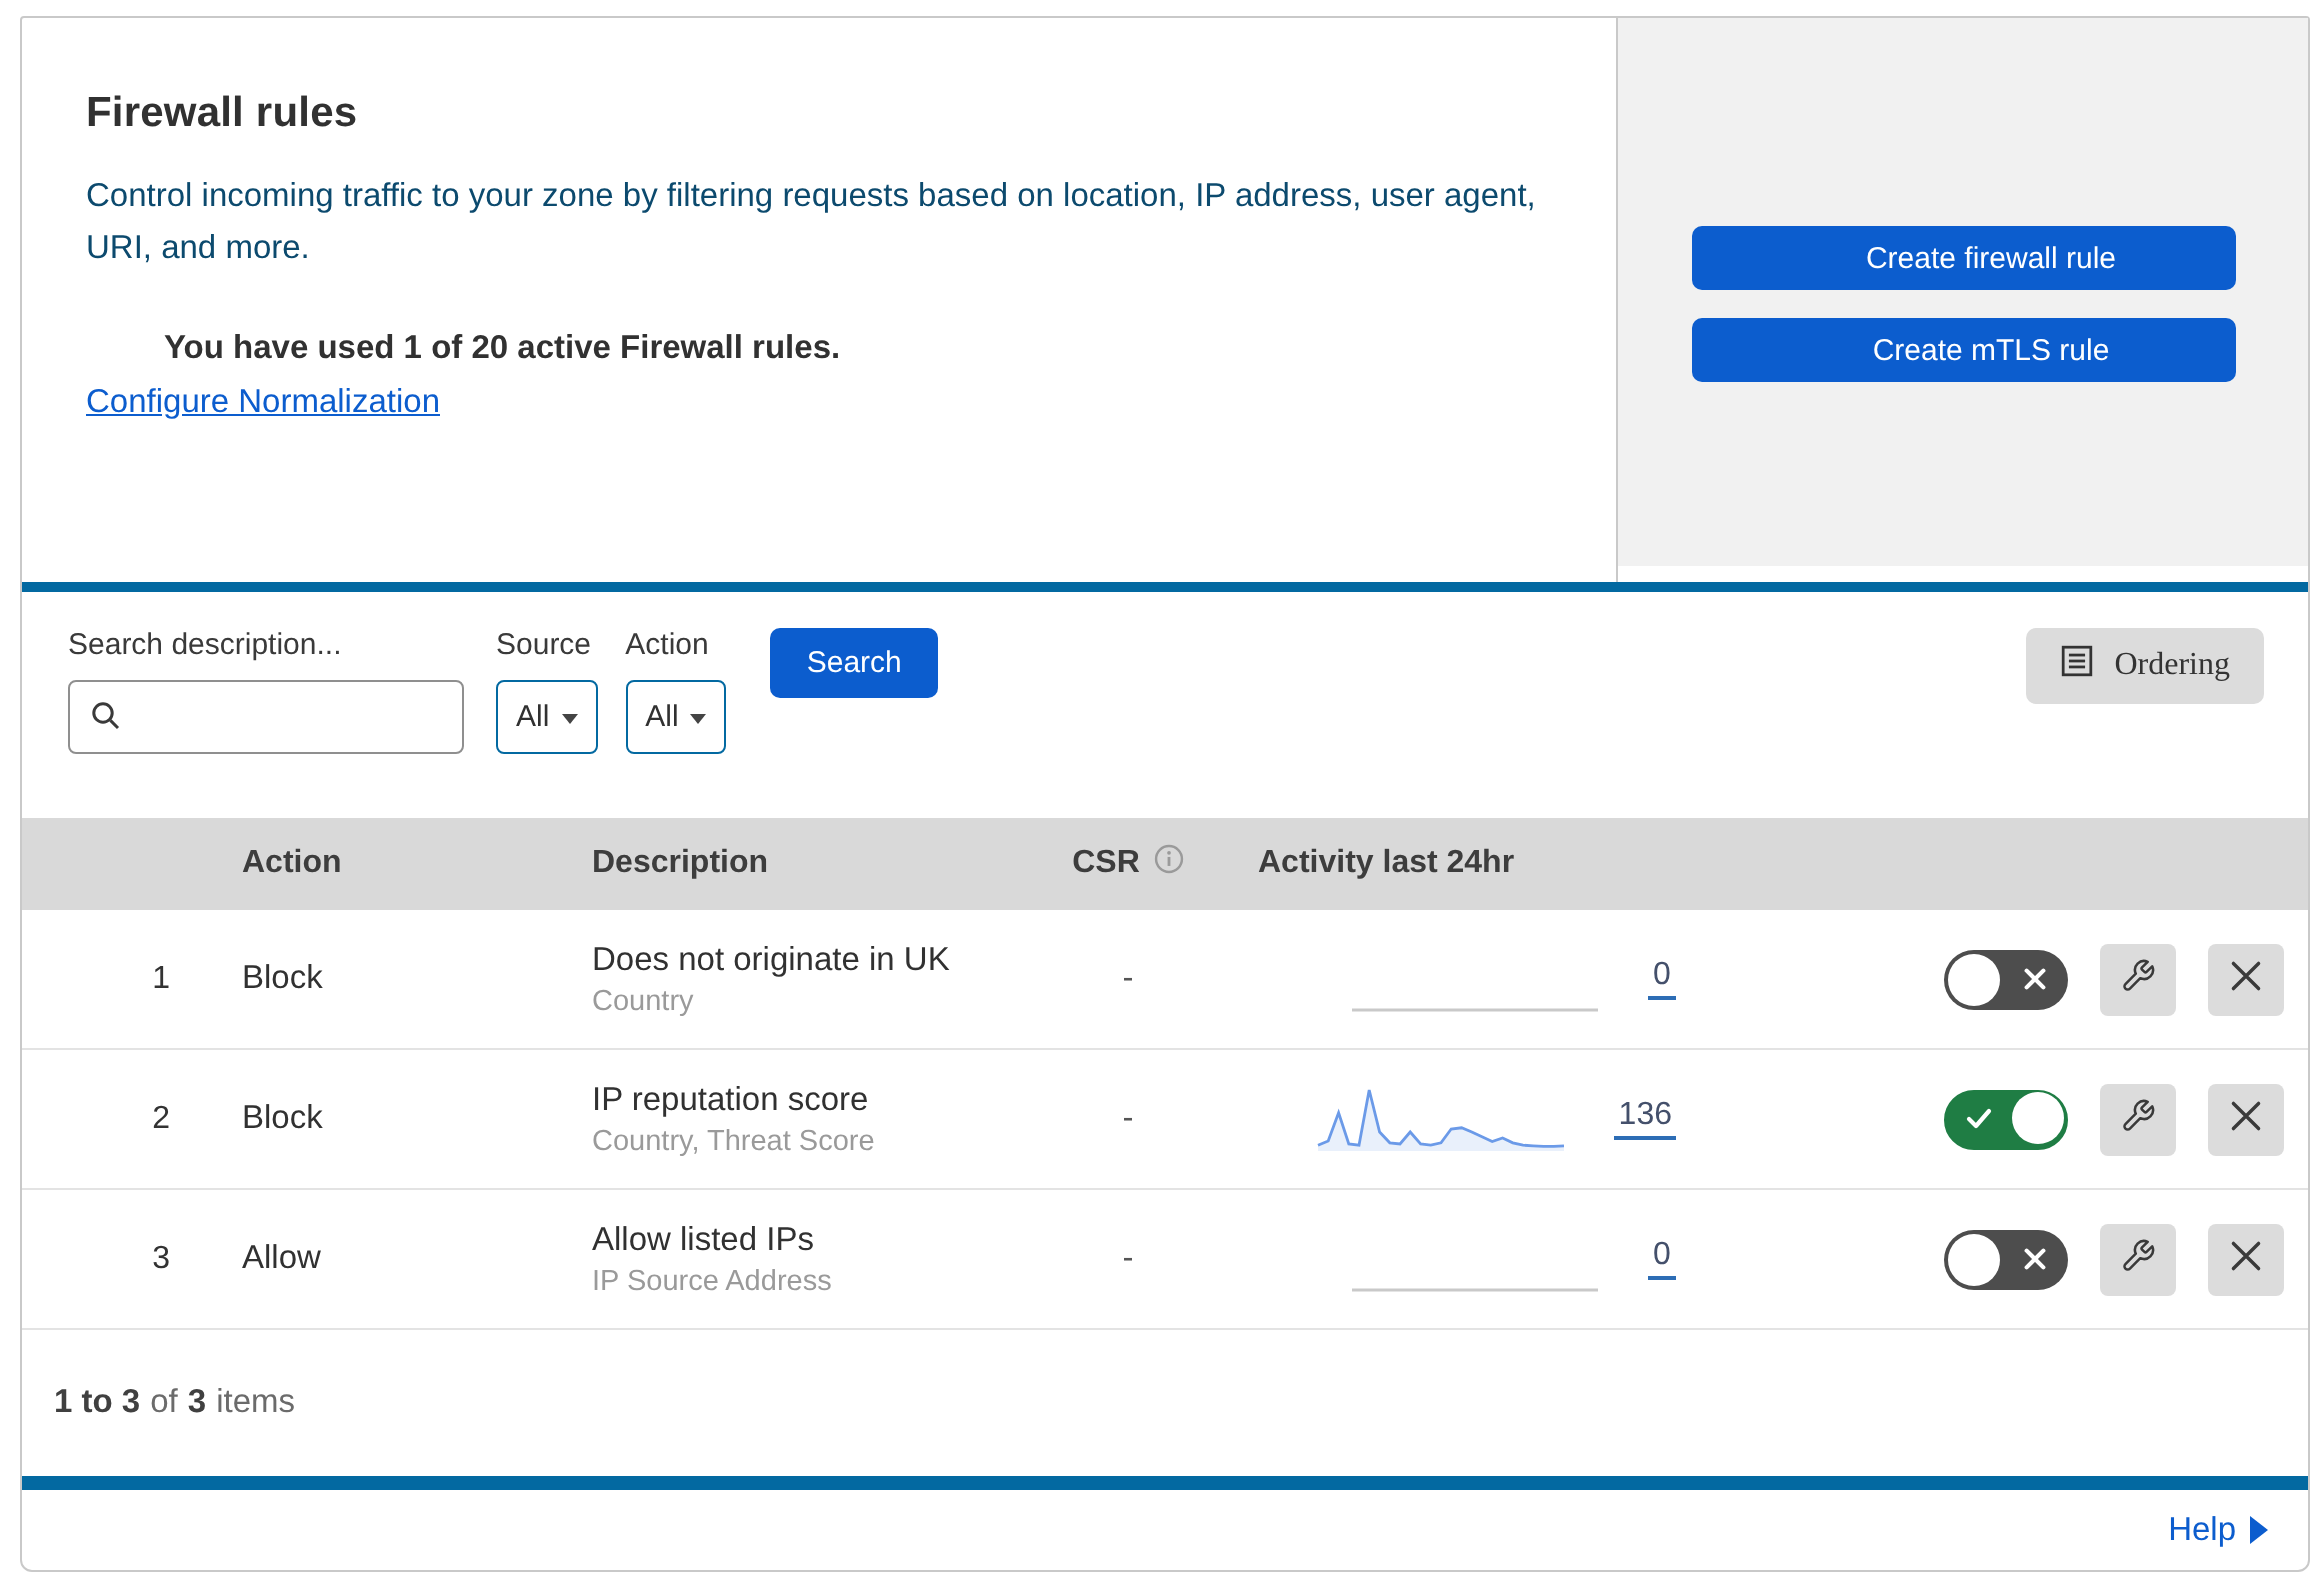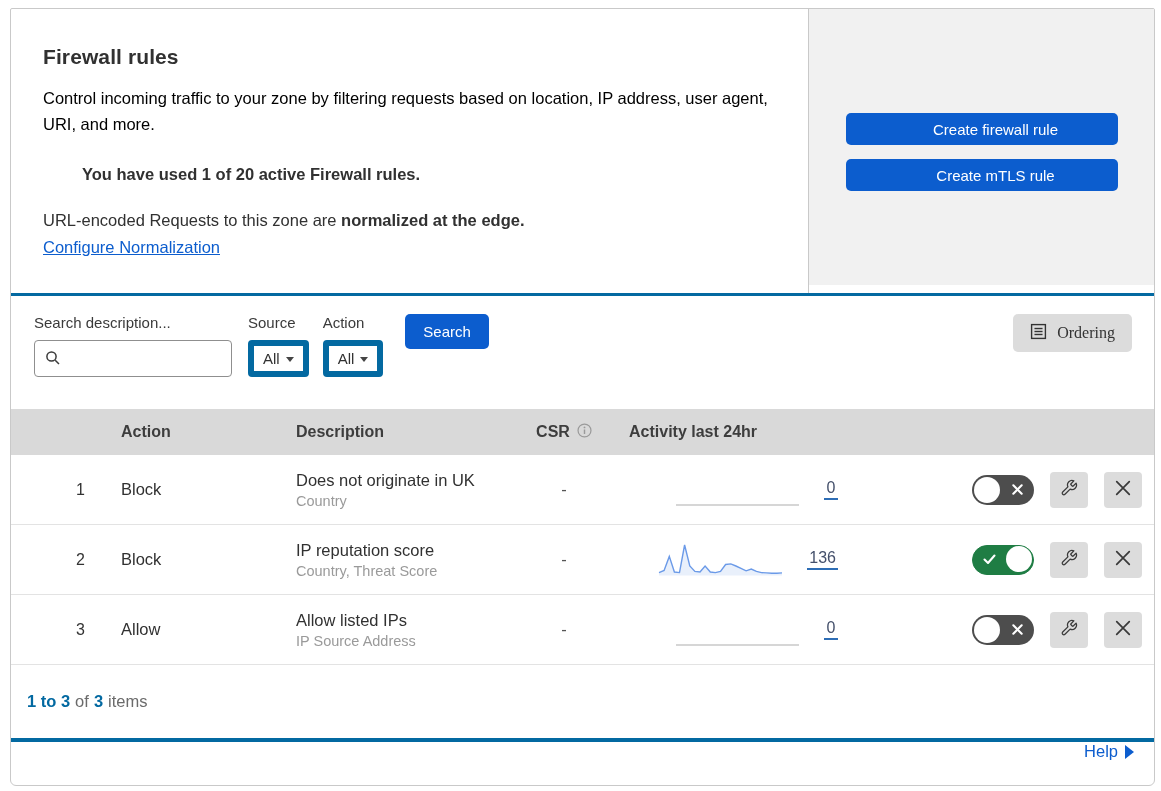--- a/index.html
+++ b/index.html
@@ -3,43 +3,43 @@
 <meta charset="utf-8">
 <style>
   * { margin:0; padding:0; box-sizing:border-box; }
   html,body { background:#fff; width:1161px; height:791px; overflow:hidden;
     font-family:"Liberation Sans", sans-serif; color:#313131; }
 
   .card { width:1145px; margin:8px 6px 0 10px; border:1px solid #c9c9c9;
     border-radius:2px 2px 6px 6px; background:#fff; }
 
   
-  .top { display:flex; height:287px; border-bottom:3px solid #0369a1; }
+  .top { display:flex; height:287px; border-bottom:5px solid #0369a1; }
   .top-left { flex:1; padding:36px 32px 0 32px; border-right:1px solid #c9c9c9; }
   .page-title { font-size:21px; font-weight:700; color:#313131; letter-spacing:0.1px; }
-  .desc { margin-top:16px; font-size:16.5px; line-height:1.58; max-width:730px; color:#000000; }
+  .desc { margin-top:16px; font-size:16.5px; line-height:1.58; max-width:730px; color:#0c4a6e; }
   .usage { margin-top:28px; font-size:16.5px; font-weight:700; color:#313131;margin-left:39px; }
   .norm { margin-top:27px; font-size:16.5px; color:#313131; }
   .norm b { font-weight:700; }
   .cfg-link { display:inline-block; margin-top:8px; font-size:16.5px; color:#0c5dce;
     text-decoration:underline; cursor:pointer; }
   .top-right { width:345px; background:#f1f1f1; margin-bottom:8px;
     display:flex; flex-direction:column; align-items:center; padding-top:104px; }
   .blue-btn { width:272px; height:32px; margin-bottom:14px; background:#0c5dce; color:#fff;
     border:none; border-radius:5px; font-size:15px; font-family:inherit; cursor:pointer;padding-left:28px; }
 
   
   .filters { display:flex; padding:18px 22px 26px 23px; height:113px; }
   .fgroup { display:flex; flex-direction:column; }
   .flabel { font-size:15px; color:#3a3a3a; margin-bottom:9px; }
   .search-wrap { position:relative; }
   .search-input { width:198px; height:37px; border:1px solid #8f8f8f; border-radius:4px;
     padding:0 10px 0 36px; font-size:15px; font-family:inherit; outline:none; }
   .search-icon { position:absolute; left:11px; top:10px; }
-  .dropdown { height:37px; min-width:46px; padding:0 9px; border:6px solid #0369a1; border-radius:4px;
+  .dropdown { height:37px; min-width:46px; padding:0 9px; border:1px solid #0369a1; border-radius:4px;
     background:#fff; display:flex; align-items:center; gap:6px; font-size:15px; color:#313131; cursor:pointer; }
   .caret { width:0; height:0; border-left:4.5px solid transparent; border-right:4.5px solid transparent;
     border-top:5.5px solid #444; margin-top:2px; }
   .g-status { margin-left:16px; } .g-action { margin-left:14px; }
   .search-btn { margin-left:22px; height:35px; padding:0 18px; background:#0c5dce; color:#fff; border:none;
     border-radius:5px; font-size:15px; font-family:inherit; cursor:pointer; margin-bottom:1px; }
   .ordering-btn { margin-left:auto; height:38px; padding:0 17px; background:#dcdcdc; border:none;
     border-radius:5px; font-size:16px; color:#333; font-family:Liberation Serif, serif; display:flex; align-items:center;
     gap:10px; cursor:pointer; }
 
@@ -68,42 +68,38 @@
   .toggle.on .knob { top:0.5px; right:1px; }
   .toggle.off .knob { left:2px; }
   .t-check, .t-x { position:absolute; top:0; height:100%; display:flex; align-items:center; }
   .t-check { left:10px; } .t-x { right:11px; }
   .gbtn { width:38px; height:36px; background:#dcdcdc; border:none; border-radius:4px; cursor:pointer;
     display:flex; align-items:center; justify-content:center; flex:none; }
 
   
   .pagination { height:73px; display:flex; align-items:center; padding-left:16px;
     font-size:16.5px; color:#6b6b6b; gap:5px; }
-  .pagination .b { color:#0369a1; font-weight:700; }
-  .helpbar { height:47px; border-top:4px solid #0369a1; display:flex; align-items:flex-start;
+  .pagination .b { color:#404040; font-weight:700; }
+  .helpbar { height:47px; border-top:7px solid #0369a1; display:flex; align-items:center;
     justify-content:flex-end; padding-right:20px; }
   .help-link { display:flex; align-items:center; gap:7px; color:#0c5dce; font-size:16.5px;
     cursor:pointer; text-decoration:none; }
   .help-arrow { width:0; height:0; border-top:7px solid transparent; border-bottom:7px solid transparent;
     border-left:9px solid #0c5dce; }
 </style>
 </head>
 <body>
 
 <div class="card">
 
   <div class="top">
     <div class="top-left">
       <div class="page-title">Firewall rules</div>
       <p class="desc">Control incoming traffic to your zone by filtering requests based on location, IP address, user agent, URI, and more.</p>
       <p class="usage">You have used 1 of 20 active Firewall rules.</p>
-      <p class="norm">
-        <span>URL-encoded Requests to this zone are</span>
-        <b>normalized at the edge.</b>
-      </p>
       <a class="cfg-link">Configure Normalization</a>
     </div>
     <div class="top-right">
       <button class="blue-btn">Create firewall rule</button>
       <button class="blue-btn">Create mTLS rule</button>
     </div>
   </div>
 
   <div class="filters">
     <div class="fgroup">

